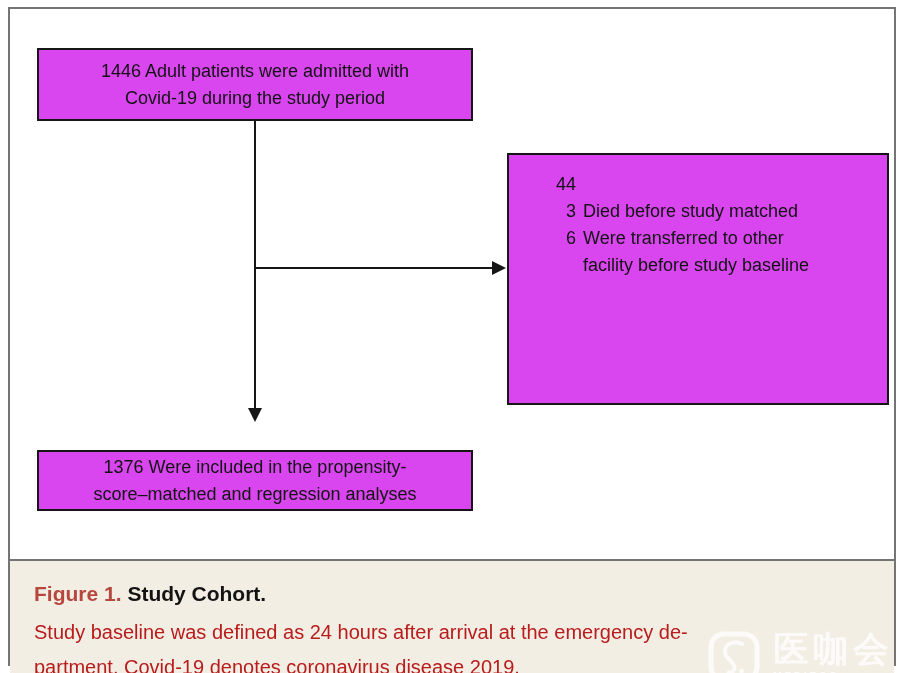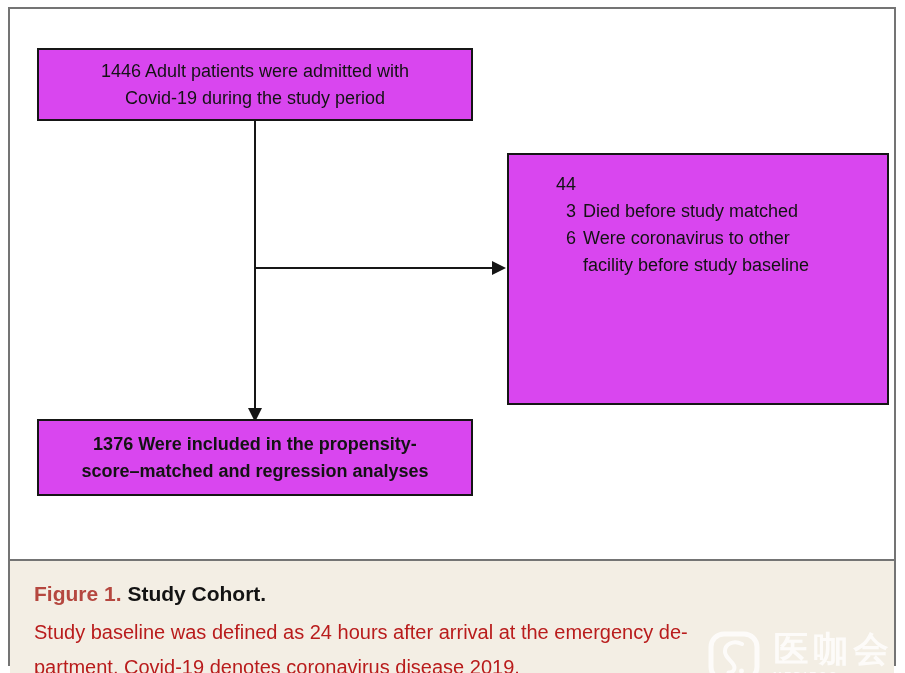--- a/index.html
+++ b/index.html
@@ -30,21 +30,21 @@
     font-size:18px;
     line-height:27px;
     color:#131313;
     margin-top:10px;
   }
   .fc-box.centered{
     display:flex;align-items:center;justify-content:center;
     text-align:center;white-space:pre-line;
   }
   .box-admitted{left:27px;top:29px;width:436px;height:73px;}
-  .box-included{left:27px;top:400px;width:436px;height:77px;font-weight:bold;}
+  .box-included{left:27px;top:431px;width:436px;height:61px;}
   .box-excluded{
     left:497px;top:134px;width:382px;height:252px;
     padding:16px 10px 0 20px;
   }
   .ex-row{display:flex;align-items:flex-start;}
   .ex-row.sub{margin-left:25px;}
   .ex-num{flex:none;min-width:22px;text-align:right;margin-right:7px;}
   .ex-txt{white-space:pre-line;}
   .arrows{position:absolute;left:0;top:0;width:884px;height:518px;}
   .caption-panel{
@@ -94,21 +94,21 @@
     <div class="fc-box box-excluded">
       <div class="ex-row sub">
         <span class="ex-num">44</span>
       </div>
       <div class="ex-row sub">
         <span class="ex-num">3</span>
         <span class="ex-txt">Died before study matched</span>
       </div>
       <div class="ex-row sub">
         <span class="ex-num">6</span>
-        <span class="ex-txt">Were coronavirus to other
+        <span class="ex-txt">Were transferred to other
 facility before study baseline</span>
       </div>
     </div>
 
     <div class="fc-box centered box-included">1376 Were included in the propensity-
 score–matched and regression analyses</div>
 
   </div>
 
   <div class="caption-panel">

